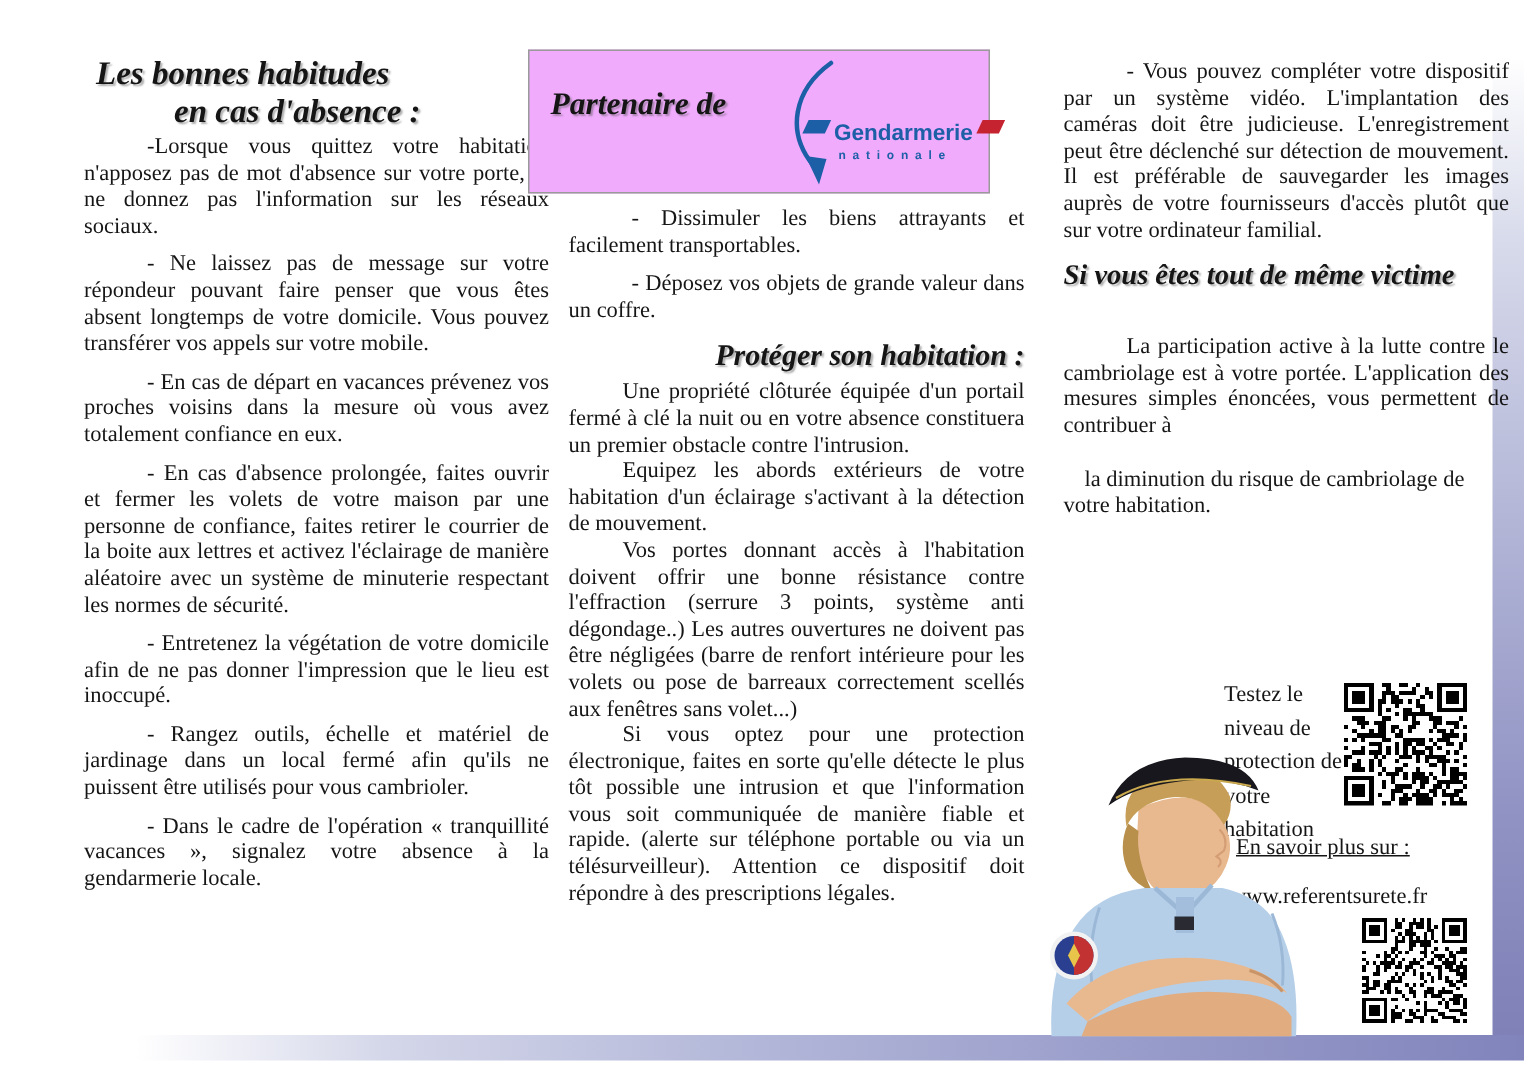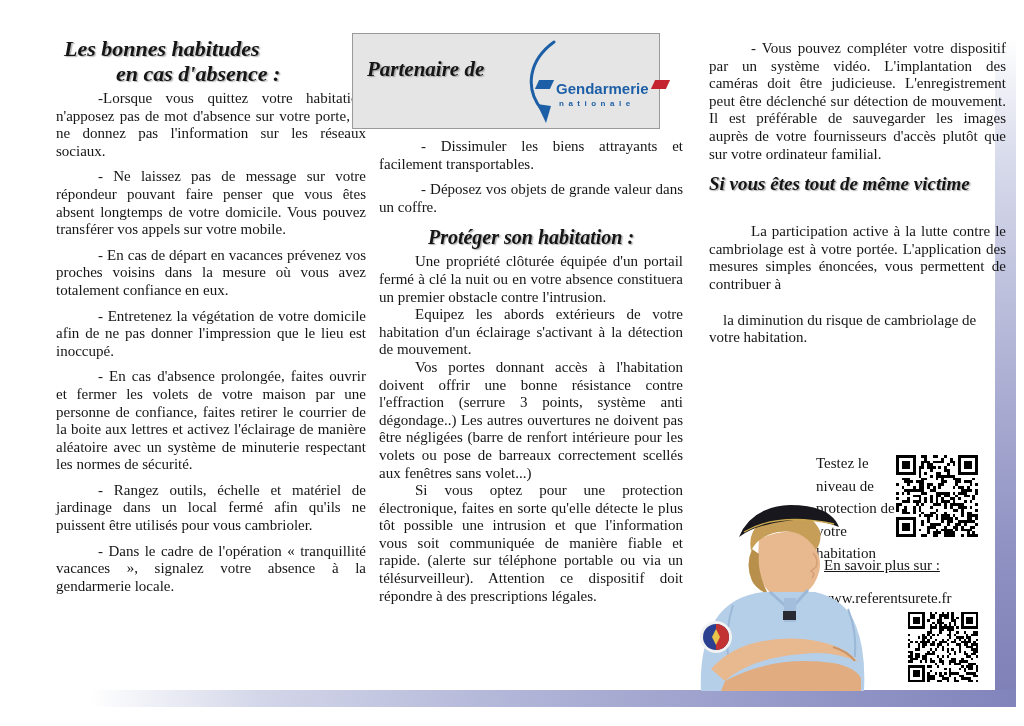--- a/index.html
+++ b/index.html
@@ -23,26 +23,26 @@
     font-style:italic;font-weight:bold;
     text-shadow:1.4px 1.4px 1.2px rgba(80,80,80,.45);
   }
   
   .left-col{left:35px;top:36px;width:310px;}
   .left-title{font-size:22px;line-height:25px;margin-bottom:4px;text-align:left;}
   .left-title .t1{display:block;padding-left:8px;}
   .left-title .t2{display:block;padding-left:60px;}
   
   .mid-col{left:358px;top:138px;width:304px;}
-  .mid-heading{font-size:20px;line-height:26px;margin:4px 0 3px 0;text-align:center;}
+  .mid-heading{font-size:20px;line-height:26px;margin:4px 0 3px 0;text-align:right;}
   .mid-block p{margin:0;text-indent:36px;}
   
   .header-box{
     position:absolute;left:352px;top:33px;width:308px;height:96px;
-    background:#e5e5e5;border:1px solid #9a9a9a;box-sizing:border-box;
+    background:#f0abfc;border:1px solid #9a9a9a;box-sizing:border-box;
   }
   .tagline{position:absolute;left:14px;top:22px;font-size:21px;line-height:27px;text-align:left;}
   .tagline .t2{display:block;padding-left:12px;}
   .logo{position:absolute;left:168px;top:4px;width:136px;height:88px;}
   .logo-swoosh{position:absolute;left:0;top:2px;}
   .logo-row{position:absolute;left:16px;top:42px;display:flex;align-items:flex-start;gap:4px;}
   .pgram{width:15px;height:9px;transform:skewX(-25deg);}
   .logo-name{font-family:"Liberation Sans",sans-serif;font-weight:bold;font-size:15px;}
   .logo-sub{
     position:absolute;left:38px;top:61px;font-family:"Liberation Sans",sans-serif;
@@ -70,22 +70,22 @@
   <div class="frame-bottom"></div>
 
   <div class="col left-col">
     <div class="heading left-title">
       <span class="t1">Les bonnes habitudes</span>
       <span class="t2">en cas d'absence :</span>
     </div>
     <p>-Lorsque vous quittez votre habitation n'apposez pas de mot d'absence sur votre porte, et ne donnez pas l'information sur les réseaux sociaux.</p>
     <p>- Ne laissez pas  de message sur votre répondeur pouvant faire penser que vous êtes absent longtemps de votre domicile. Vous pouvez transférer vos appels sur votre mobile.</p>
     <p>- En cas de départ en vacances prévenez vos proches voisins dans la mesure où vous avez totalement confiance en eux.</p>
+    <p>- En cas d'absence prolongée, faites ouvrir et fermer les volets de votre maison par une personne de confiance, faites retirer le courrier de la boite aux lettres et activez l'éclairage de manière aléatoire avec un système de minuterie respectant les normes de sécurité.</p>
     <p>- Entretenez la végétation de votre domicile afin de ne pas donner l'impression que le lieu est inoccupé.</p>
-    <p>- En cas d'absence prolongée, faites ouvrir et fermer les volets de votre maison par une personne de confiance, faites retirer le courrier de la boite aux lettres et activez l'éclairage de manière aléatoire avec un système de minuterie respectant les normes de sécurité.</p>
     <p>- Rangez outils, échelle et matériel de jardinage dans un local fermé afin qu'ils ne puissent être utilisés pour vous cambrioler.</p>
     <p>- Dans le cadre de l'opération « tranquillité vacances », signalez votre absence à la gendarmerie locale.</p>
   </div>
 
   <div class="header-box">
     <div class="heading tagline">
       <span class="t1">Partenaire de</span>
     </div>
     <div class="logo">
       <svg class="logo-swoosh" width="42" height="86" viewBox="0 0 42 86">

